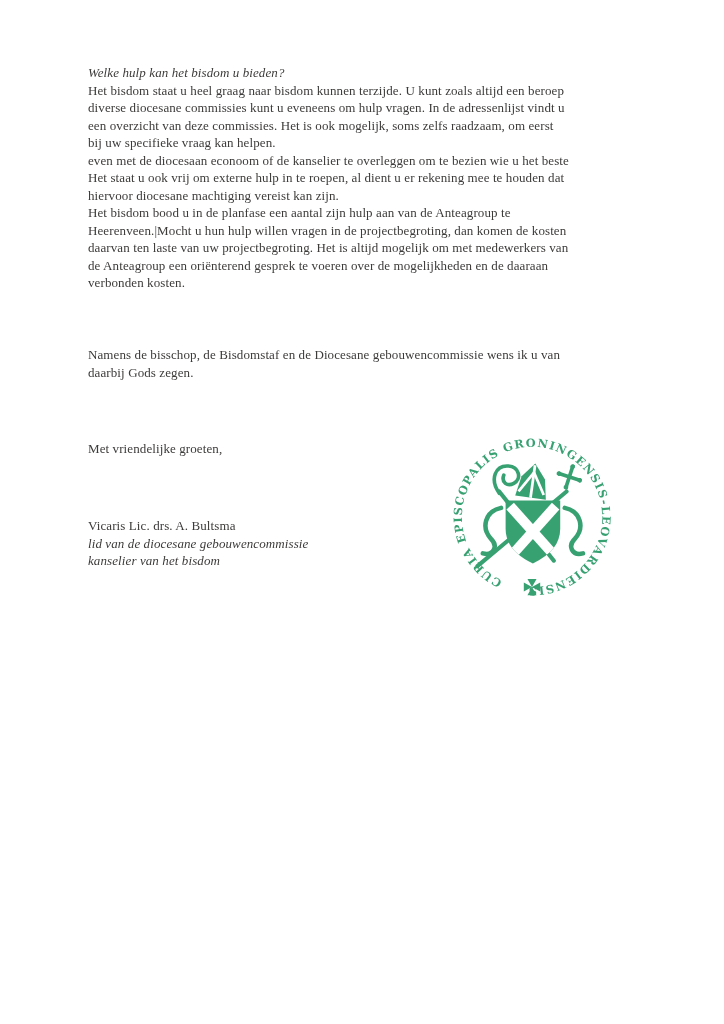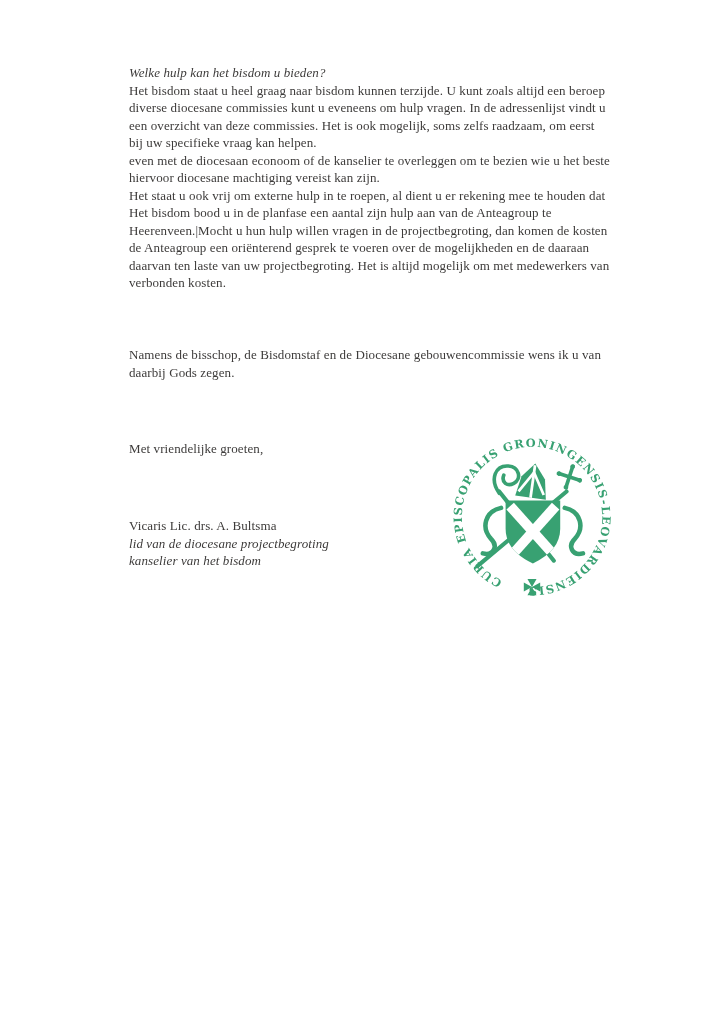--- a/index.html
+++ b/index.html
@@ -16,21 +16,21 @@
   }
   .blk {
     position: absolute;
     left: 88px;
     width: 560px;
     font-size: 13px;
     line-height: 17.5px;
     color: var(--text-color, #3d3b3a);
     letter-spacing: 0.1px;
   }
-  .line { white-space: nowrap; height: 17.5px; margin-left: 41px; }
+  .line { white-space: nowrap; height: 17.5px; }
   .italic { font-style: italic; }
   .seal {
     position: absolute;
     left: 441px; top: 426px;
     width: 182px; height: 182px;
     opacity: 0.95;
   }
   .ring-text {
     font-family: "DejaVu Serif", serif;
     font-size: 12.5px;
@@ -48,42 +48,42 @@
 <div class="page">
 
   <section class="blk" style="top:64px">
     <div class="line italic">Welke hulp kan het bisdom u bieden?</div>
     <div>
         <div class="line">Het bisdom staat u heel graag naar bisdom kunnen terzijde. U kunt zoals altijd een beroep</div>
         <div class="line">diverse diocesane commissies kunt u eveneens om hulp vragen. In de adressenlijst vindt u</div>
         <div class="line">een overzicht van deze commissies. Het is ook mogelijk, soms zelfs raadzaam, om eerst</div>
         <div class="line">bij uw specifieke vraag kan helpen.</div>
         <div class="line">even met de diocesaan econoom of de kanselier te overleggen om te bezien wie u het beste</div>
+        <div class="line">Het staat u ook vrij om externe hulp in te roepen, al dient u er rekening mee te houden dat</div>
         <div class="line">hiervoor diocesane machtiging vereist kan zijn.</div>
-        <div class="line">Het staat u ook vrij om externe hulp in te roepen, al dient u er rekening mee te houden dat</div>
         <div class="line">Het bisdom bood u in de planfase een aantal zijn hulp aan van de Anteagroup te</div>
         <div class="line">Heerenveen.|Mocht u hun hulp willen vragen in de projectbegroting, dan komen de kosten</div>
+        <div class="line">daarvan ten laste van uw projectbegroting. Het is altijd mogelijk om met medewerkers van</div>
         <div class="line">de Anteagroup een oriënterend gesprek te voeren over de mogelijkheden en de daaraan</div>
-        <div class="line">daarvan ten laste van uw projectbegroting. Het is altijd mogelijk om met medewerkers van</div>
         <div class="line">verbonden kosten.</div>
       </div>
   </section>
 
   <section class="blk" style="top:346px">
     <div>
         <div class="line">Namens de bisschop, de Bisdomstaf en de Diocesane gebouwencommissie wens ik u van</div>
         <div class="line">daarbij Gods zegen.</div>
       </div>
   </section>
 
   <div class="blk line" style="top:440px">Met vriendelijke groeten,</div>
 
   <section class="blk" style="top:517px">
     <div class="line">Vicaris Lic. drs. A. Bultsma</div>
-    <div class="line italic">lid van de diocesane projectbegroting</div>
+    <div class="line italic">lid van de diocesane gebouwencommissie</div>
     <div class="line italic">kanselier van het bisdom</div>
   </section>
 
   <div class="seal">
     <svg width="182" height="182" viewBox="0 0 200 200">
       <defs>
         <path id="ringPath" d="M 67.46 169.79 A 77 77 0 0 1 132.54 30.21 A 77 77 0 0 1 69.91 170.88"></path>
         <clipPath id="shieldClip">
           <path d="M71,82 H131 V113 Q131,137 101,151 Q71,137 71,113 Z"></path>
         </clipPath>

